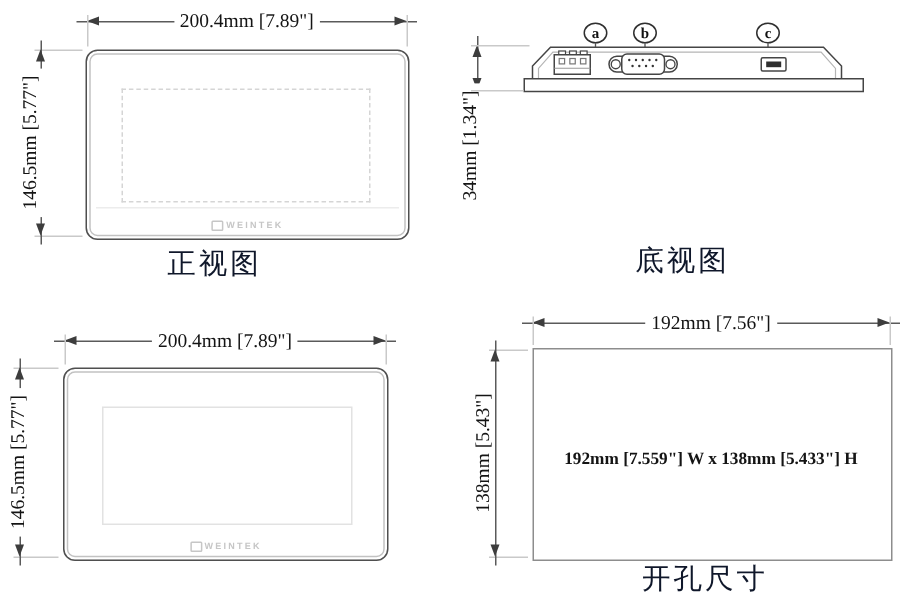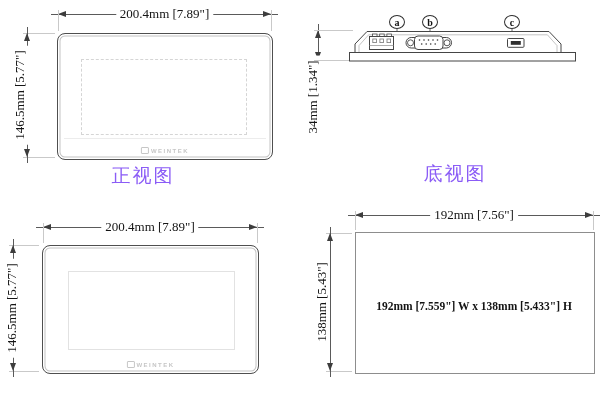--- a/index.html
+++ b/index.html
@@ -69,21 +69,21 @@
   #back-ext-vt{left:9px;top:245px;width:30px;height:1px;}
   #back-ext-vb{left:9px;top:371px;width:30px;height:1px;}
   #cut-ext-l{left:355px;top:211px;width:1px;height:19px;}
   #cut-ext-r{left:593px;top:211px;width:1px;height:19px;}
   #cut-ext-vt{left:326px;top:233px;width:26px;height:1px;}
   #cut-ext-vb{left:326px;top:371px;width:26px;height:1px;}
 
   
   .view-label{position:absolute;transform:translate(-50%,-50%);white-space:nowrap;
               font-family:Liberation Sans, sans-serif;
-              font-size:19px;color:#8b5cf6;letter-spacing:2px;font-weight:500;}
+              font-size:19px;color:#0f172a;letter-spacing:2px;font-weight:500;}
   #front-label{left:143px;top:176px;}
   #bottom-label{left:455px;top:174px;}
   #back-label{left:152px;top:386px;}
   #cut-label{left:470px;top:386px;}
 
   
   .port-circle{position:absolute;width:14px;height:12px;transform:translate(-50%,-50%);
                border:1px solid #2f2f2f;border-radius:50%;background:#fff;
                display:flex;align-items:center;justify-content:center;
                font-family:"Liberation Serif",serif;font-weight:700;font-size:10px;color:#111;}
@@ -237,14 +237,15 @@
     <div class="line"></div>
     <div class="arr-t"></div>
     <div class="arr-b"></div>
   </div>
   <div class="vpoint" id="cut-vdim-text">
     <span class="vtext">138mm [5.43"]</span>
   </div>
 
   <div id="cut-rect"></div>
   <div id="cut-center-text">192mm [7.559"] W x 138mm [5.433"] H</div>
+  <div class="view-label" id="cut-label">开孔尺寸</div>
 
 </div>
 
 </body></html>

